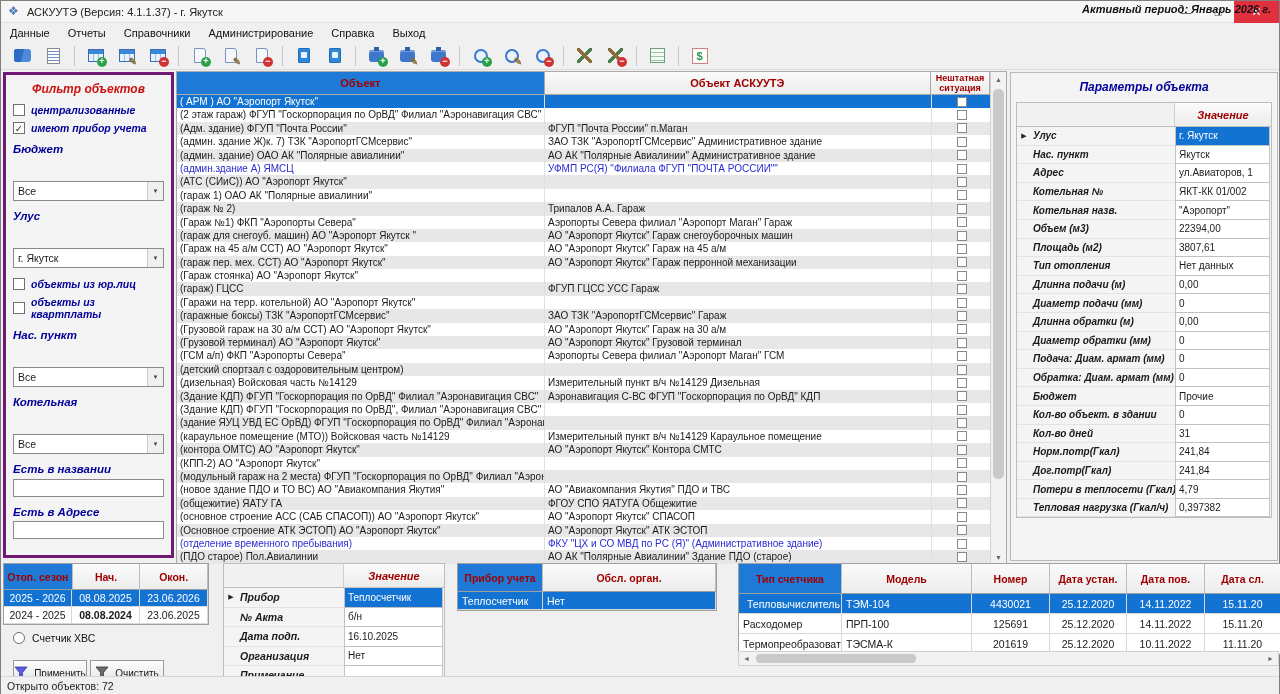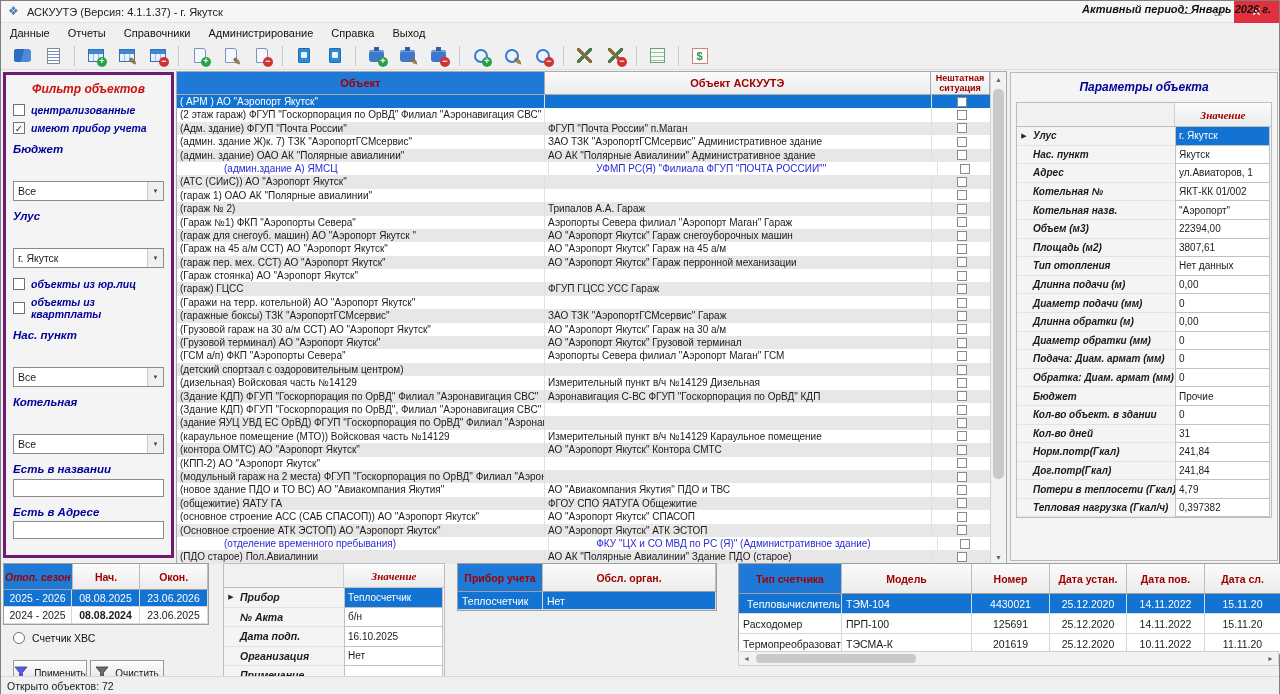--- a/index.html
+++ b/index.html
@@ -67,34 +67,34 @@
   .hcell { border-right:1px solid #aaa; border-bottom:1px solid #aaa; background:linear-gradient(#fbfbfb,#ececec); color:#a00000; font-weight:bold; font-size:11px; display:flex; align-items:center; justify-content:center; overflow:hidden; }
   .hcell.sorted { background:#1e7ad6; }
   .hcell.small { font-size:9px; line-height:10px; text-align:center; white-space:normal; }
   .obj-body { position:relative; }
   .trow { display:flex; height:13.4px; font-size:10px; line-height:13px; background:#fff; }
   .trow:nth-child(odd) { background:#e7e7e7; }
   .trow .c1,.trow .c2 { padding-left:3px; overflow:hidden; white-space:nowrap; border-right:1px solid #e0e0e0; }
   .trow .c1 { width:368px; }
   .trow .c2 { width:387px; }
   .trow .c3 { width:59px; display:flex; align-items:center; justify-content:center; }
-  .trow.link .c1,.trow.link .c2 { color:#2a2ad4;margin-left:44px; }
+  .trow.link .c1,.trow.link .c2 { color:#2a2ad4; }
   .trow.sel { background:#1273d2 !important; color:#fff; }
   .row-cb { width:10px; height:10px; border:1px solid #8a8a8a; background:#fff; }
   .vscroll { position:absolute; right:0; top:0; width:16px; height:100%; background:#f2f2f2; border-left:1px solid #d0d0d0; }
   .vs-arrow { height:15px; font-size:7px; color:#666; text-align:center; line-height:15px; }
   .vs-thumb { position:absolute; left:2px; width:11px; border-radius:5px; background:#c9c9c9; }
 
   
   .params-panel { position:absolute; left:1009px; top:71px; width:268px; height:489px; background:#f4f4f4; border:1px solid #b9b9b9; }
   .params-title { text-align:center; color:#00009a; font-weight:bold; font-style:italic; font-size:12px; margin:7px 0 8px; }
   .pgrid { margin:0 5px; border:1px solid #bdbdbd; background:#f4f4f4; }
   .pg-header { display:flex; height:24px; border-bottom:1px solid #bdbdbd; }
   .pg-hblank { width:158px; background:#f1f1f1; border-right:1px solid #cfcfcf; }
-  .pg-hval { flex:1; background:linear-gradient(#fbfbfb,#ececec); color:#a00000; font-weight:bold; font-style:italic; font-size:11px; display:flex; align-items:center; justify-content:center;font-family:Liberation Serif, serif; }
+  .pg-hval { flex:1; background:linear-gradient(#fbfbfb,#ececec); color:#a00000; font-weight:bold; font-style:italic; font-size:11px; display:flex; align-items:center; justify-content:center; }
   .prow { display:flex; height:18.6px; align-items:stretch; }
   .prow .mark { width:14px; font-size:7px; color:#222; display:flex; align-items:center; justify-content:center; border-bottom:1px solid #e3e3e3; }
   .prow .plabel { width:144px; font-size:10px; font-weight:bold; font-style:italic; display:flex; align-items:center; padding-left:2px; border-bottom:1px solid #e3e3e3; overflow:hidden; white-space:nowrap; }
   .prow .pval { flex:1; background:#fff; border:1px solid #c2c2c2; margin:-1px 1px 0 0; font-size:10px; display:flex; align-items:center; padding-left:3px; overflow:hidden; white-space:nowrap; }
   .prow .pval.sel { background:#1273d2; color:#fff; }
 
   
   .btable { position:absolute; top:562px; background:#fff; border:1px solid #9f9f9f; font-size:10.5px; }
   .bt-header { display:flex; }
   .bt-h { background:linear-gradient(#fbfbfb,#ececec); color:#a00000; font-weight:bold; border-right:1px solid #bdbdbd; border-bottom:1px solid #9f9f9f; display:flex; align-items:center; justify-content:center; overflow:hidden; }
@@ -669,21 +669,21 @@
             <div class="mark"></div>
             <div class="plabel">Тепловая нагрузка (Гкал/ч)</div>
             <div class="pval">0,397382</div>
           </div>
         </div>
     </div>
   </div>
 
   <div class="btable" style="left:2px; width:206px;">
     <div class="bt-header">
-        <div class="bt-h sorted" style="width: 69px; height: 26px; font-style: italic;">Отоп. сезон</div>
+        <div class="bt-h sorted" style="width: 69px; height: 26px;">Отоп. сезон</div>
         <div class="bt-h" style="width: 68px; height: 26px;">Нач.</div>
         <div class="bt-h" style="width: 68px; height: 26px;">Окон.</div>
       </div>
     <div>
         <div class="bt-row sel">
           <div class="bt-c" style="width: 68px; height: 17px; justify-content: center;">2025 - 2026</div>
           <div class="bt-c" style="width: 68px; height: 17px; justify-content: center;">08.08.2025</div>
           <div class="bt-c" style="width: 68px; height: 17px; justify-content: center;">23.06.2026</div>
         </div>
         <div class="bt-row">

